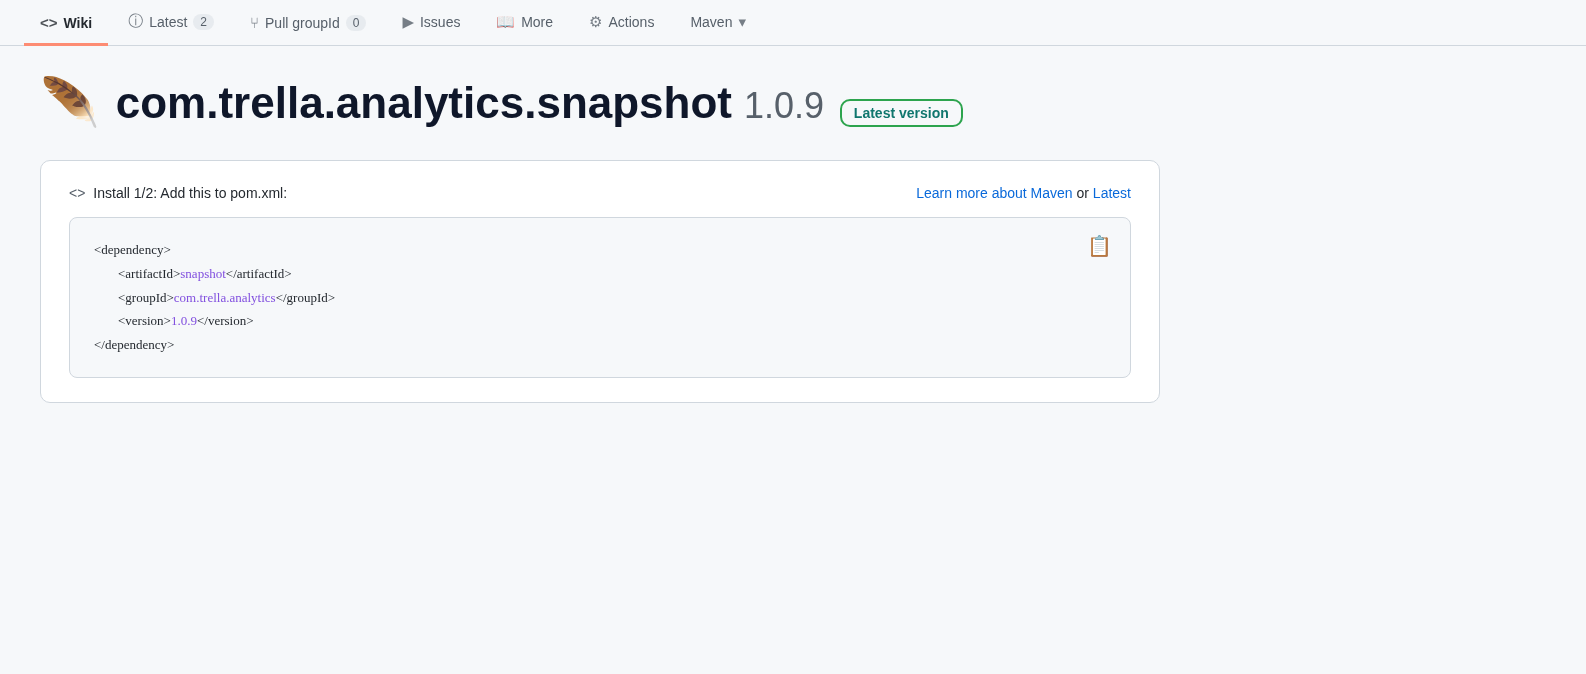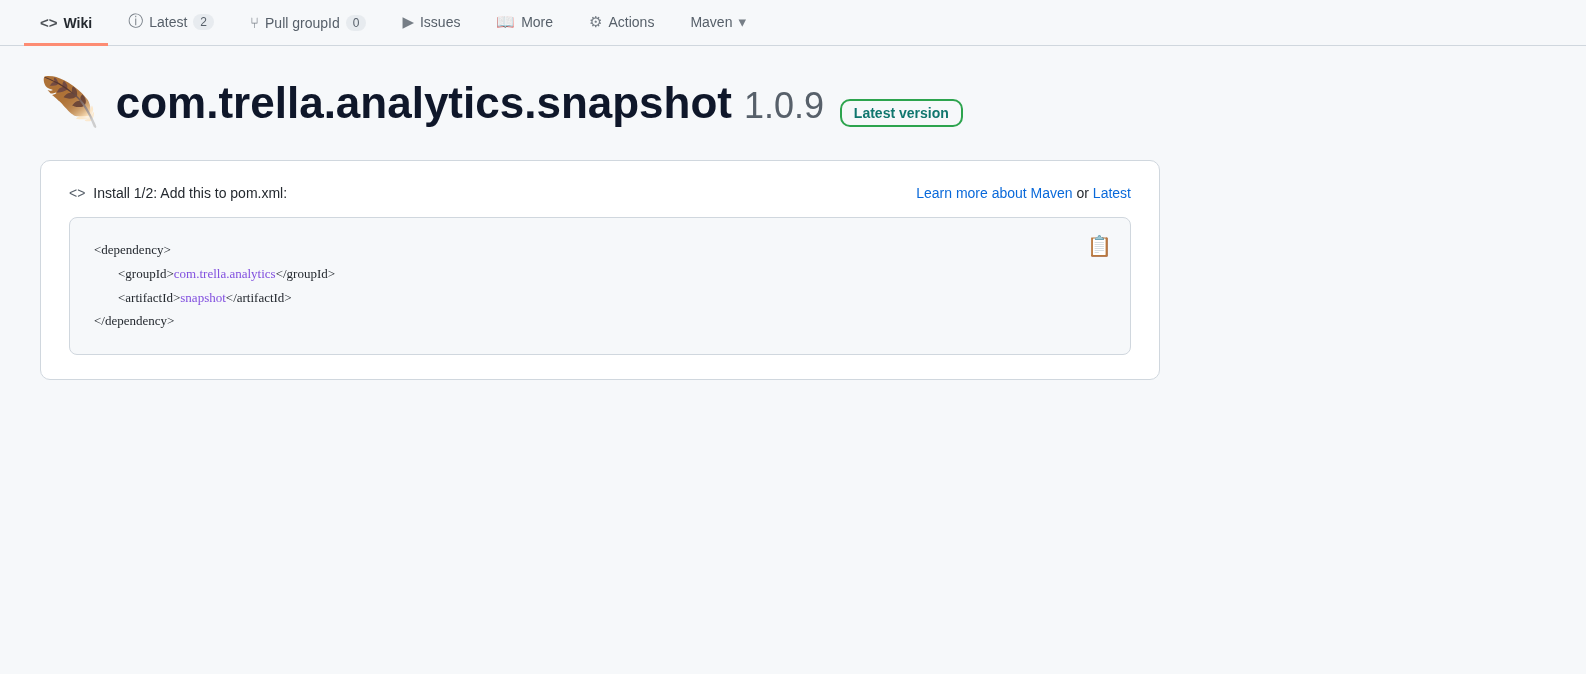--- a/index.html
+++ b/index.html
@@ -221,24 +221,27 @@
     </div>
 
     <div class="code-block">
       <button class="copy-btn">
         <span>📋</span>
       </button>
 
       <code>
         <span class="code-plain">&lt;dependency&gt;</span><br>
         <span class="code-indent code-plain">
+          <span>    &lt;artifactId&gt;</span><a class="code-link" href="#">snapshot</a><span>&lt;/artifactId&gt;</span>
+        </span>
+        <span class="code-indent code-plain">
           <span>    &lt;groupId&gt;</span><a class="code-link" href="#">com.trella.analytics</a><span>&lt;/groupId&gt;</span>
         </span>
         <span class="code-indent code-plain">
-          <span>    &lt;artifactId&gt;</span><a class="code-link" href="#">snapshot</a><span>&lt;/artifactId&gt;</span>
+          <span>    &lt;version&gt;</span><a class="code-link" href="#">1.0.9</a><span>&lt;/version&gt;</span>
         </span>
         <span class="code-plain">&lt;/dependency&gt;</span>
       </code>
     </div>
 
   </div>
 
 </div>
 
 </body></html>

